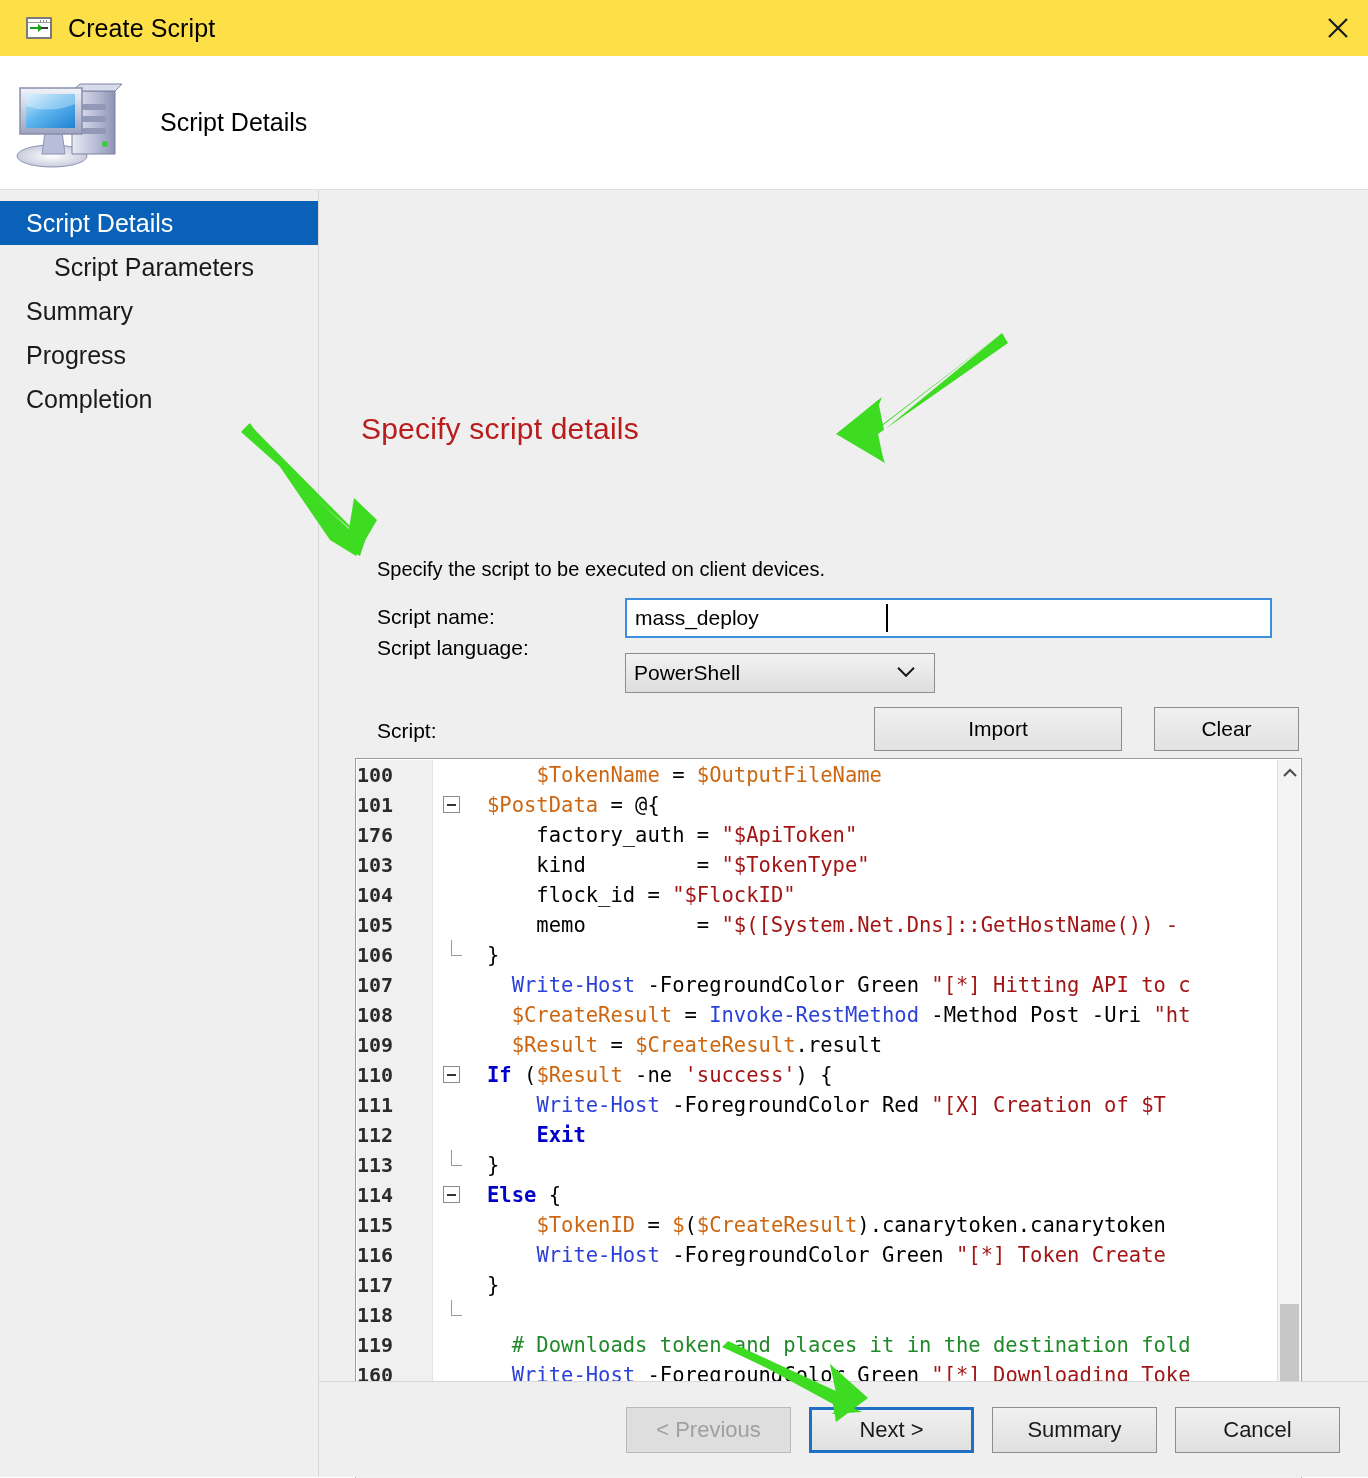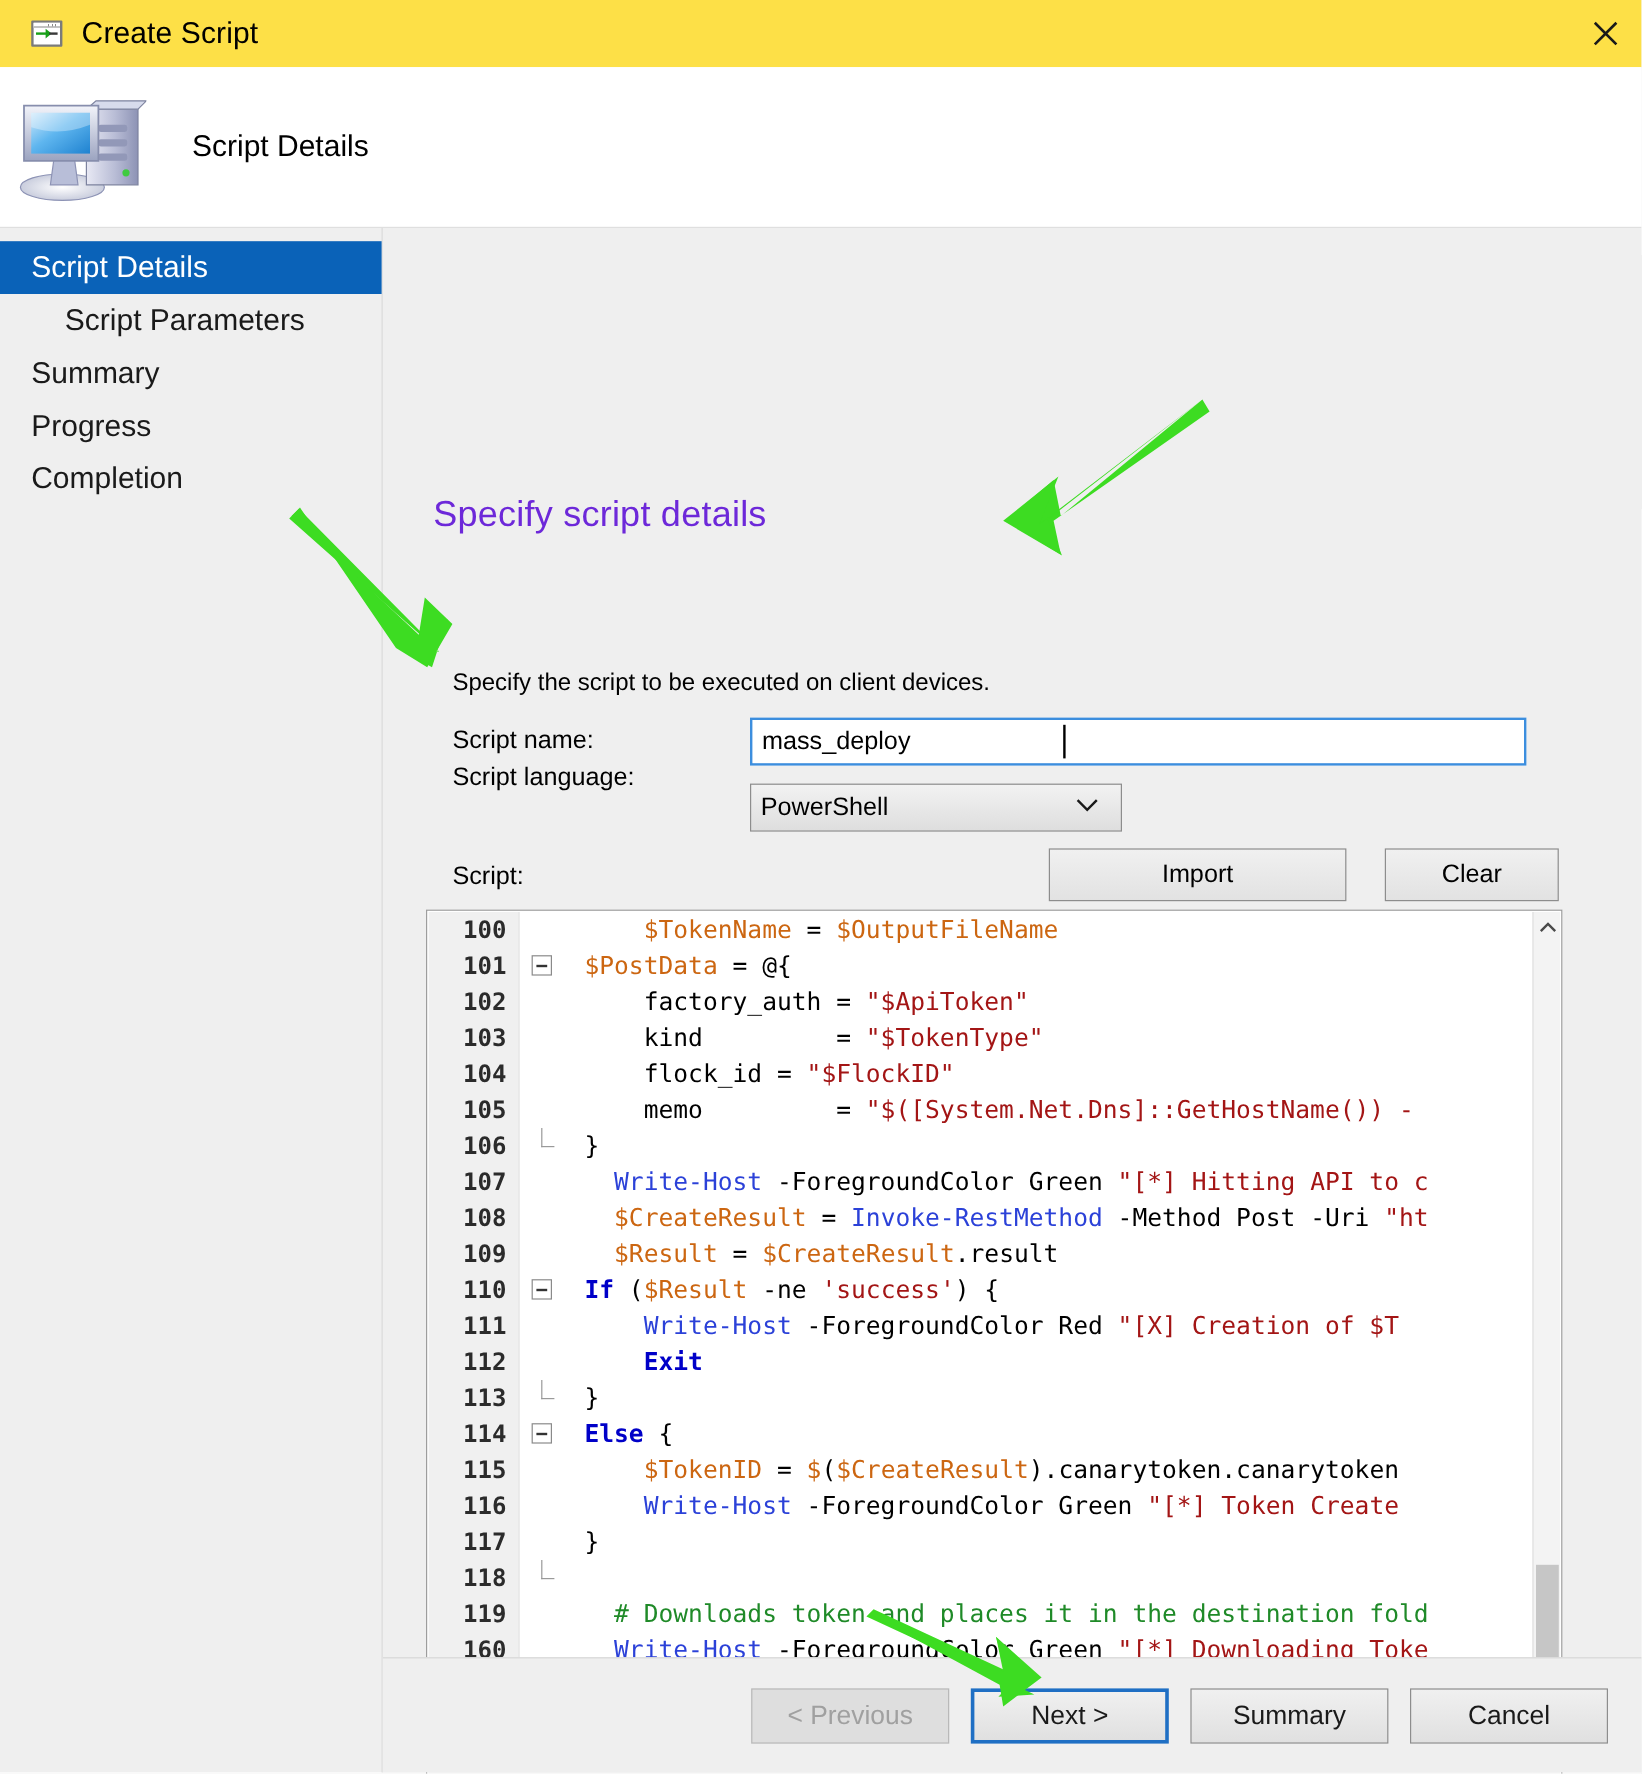--- a/index.html
+++ b/index.html
@@ -86,21 +86,21 @@
   .nav-item.sub { padding-left:54px; }
   .nav-item.active { background:#0a62b8; color:#ffffff; }
 
   #content {
     flex:1 1 auto; background:#efefef;
     position:relative;
   }
 
   #page-heading {
     position:absolute; left:361px; top:222px;
-    font-size:30px; color:#6d28d9; letter-spacing:0.2px;
+    font-size:30px; color:#b91c1c; letter-spacing:0.2px;
   }
   
   #content #page-heading { left:42px; }
 
   #intro-text {
     position:absolute; left:58px; top:368px;
     font-size:20px; color:#000000;
   }
 
   .field-label {
@@ -164,21 +164,21 @@
   .code-line {
     display:flex; align-items:flex-start;
     height:30px; line-height:30px;
     font-family:"DejaVu Sans Mono", monospace;
     font-size:20.5px;
     white-space:pre;
   }
   .gutter-num {
     flex:0 0 76px; width:76px;
     background:#f0f0f0;
-    color:#2b2b2b; text-align:right; padding-right:10px;
+    color:#2b2b2b; padding-right:10px;
     font-family:"DejaVu Sans Mono", monospace;
     font-weight:bold; font-size:20px;
     border-right:1px solid #e4e4e4;
   }
   .fold-col {
     flex:0 0 40px; width:40px; position:relative;
     background:#fafafa;
     background-image:
       repeating-linear-gradient(45deg,#f2f2f2 0 2px,#ffffff 2px 4px);
   }
@@ -348,21 +348,21 @@
     </div>
 
     <div class="tool-btn" id="btn-import">Import</div>
     <div class="tool-btn" id="btn-clear">Clear</div>
 
     <div id="editor">
       <div id="editor-inner">
         <div id="code-scroll">
             <div class="code-line"><div class="gutter-num">100</div><div class="fold-col"></div><div class="code-text">    <span class="tk-var">$TokenName</span> = <span class="tk-var">$OutputFileName</span></div></div>
             <div class="code-line"><div class="gutter-num">101</div><div class="fold-col"><span class="fold-line start"></span><span class="fold-box"></span></div><div class="code-text"><span class="tk-var">$PostData</span> = @{</div></div>
-            <div class="code-line"><div class="gutter-num">102</div><div class="fold-col"><span class="fold-line"></span></div><div class="code-text">    factory_auth = <span class="tk-str">"$ApiToken"</span></div></div>
+            <div class="code-line"><div class="gutter-num">176</div><div class="fold-col"><span class="fold-line"></span></div><div class="code-text">    factory_auth = <span class="tk-str">"$ApiToken"</span></div></div>
             <div class="code-line"><div class="gutter-num">103</div><div class="fold-col"><span class="fold-line"></span></div><div class="code-text">    kind         = <span class="tk-str">"$TokenType"</span></div></div>
             <div class="code-line"><div class="gutter-num">104</div><div class="fold-col"><span class="fold-line"></span></div><div class="code-text">    flock_id = <span class="tk-str">"$FlockID"</span></div></div>
             <div class="code-line"><div class="gutter-num">105</div><div class="fold-col"><span class="fold-line"></span></div><div class="code-text">    memo         = <span class="tk-str">"$([System.Net.Dns]::GetHostName()) -</span></div></div>
             <div class="code-line"><div class="gutter-num">106</div><div class="fold-col"><span class="fold-elbow"></span></div><div class="code-text">}</div></div>
             <div class="code-line"><div class="gutter-num">107</div><div class="fold-col"></div><div class="code-text">  <span class="tk-cmd">Write-Host</span> -ForegroundColor Green <span class="tk-str">"[*] Hitting API to c</span></div></div>
             <div class="code-line"><div class="gutter-num">108</div><div class="fold-col"></div><div class="code-text">  <span class="tk-var">$CreateResult</span> = <span class="tk-cmd">Invoke-RestMethod</span> -Method Post -Uri <span class="tk-str">"ht</span></div></div>
             <div class="code-line"><div class="gutter-num">109</div><div class="fold-col"></div><div class="code-text">  <span class="tk-var">$Result</span> = <span class="tk-var">$CreateResult</span>.result</div></div>
             <div class="code-line"><div class="gutter-num">110</div><div class="fold-col"><span class="fold-line start"></span><span class="fold-box"></span></div><div class="code-text"><span class="tk-kw">If</span> (<span class="tk-var">$Result</span> -ne <span class="tk-str">'success'</span>) {</div></div>
             <div class="code-line"><div class="gutter-num">111</div><div class="fold-col"><span class="fold-line"></span></div><div class="code-text">    <span class="tk-cmd">Write-Host</span> -ForegroundColor Red <span class="tk-str">"[X] Creation of $T</span></div></div>
             <div class="code-line"><div class="gutter-num">112</div><div class="fold-col"><span class="fold-line"></span></div><div class="code-text">    <span class="tk-kw">Exit</span></div></div>

